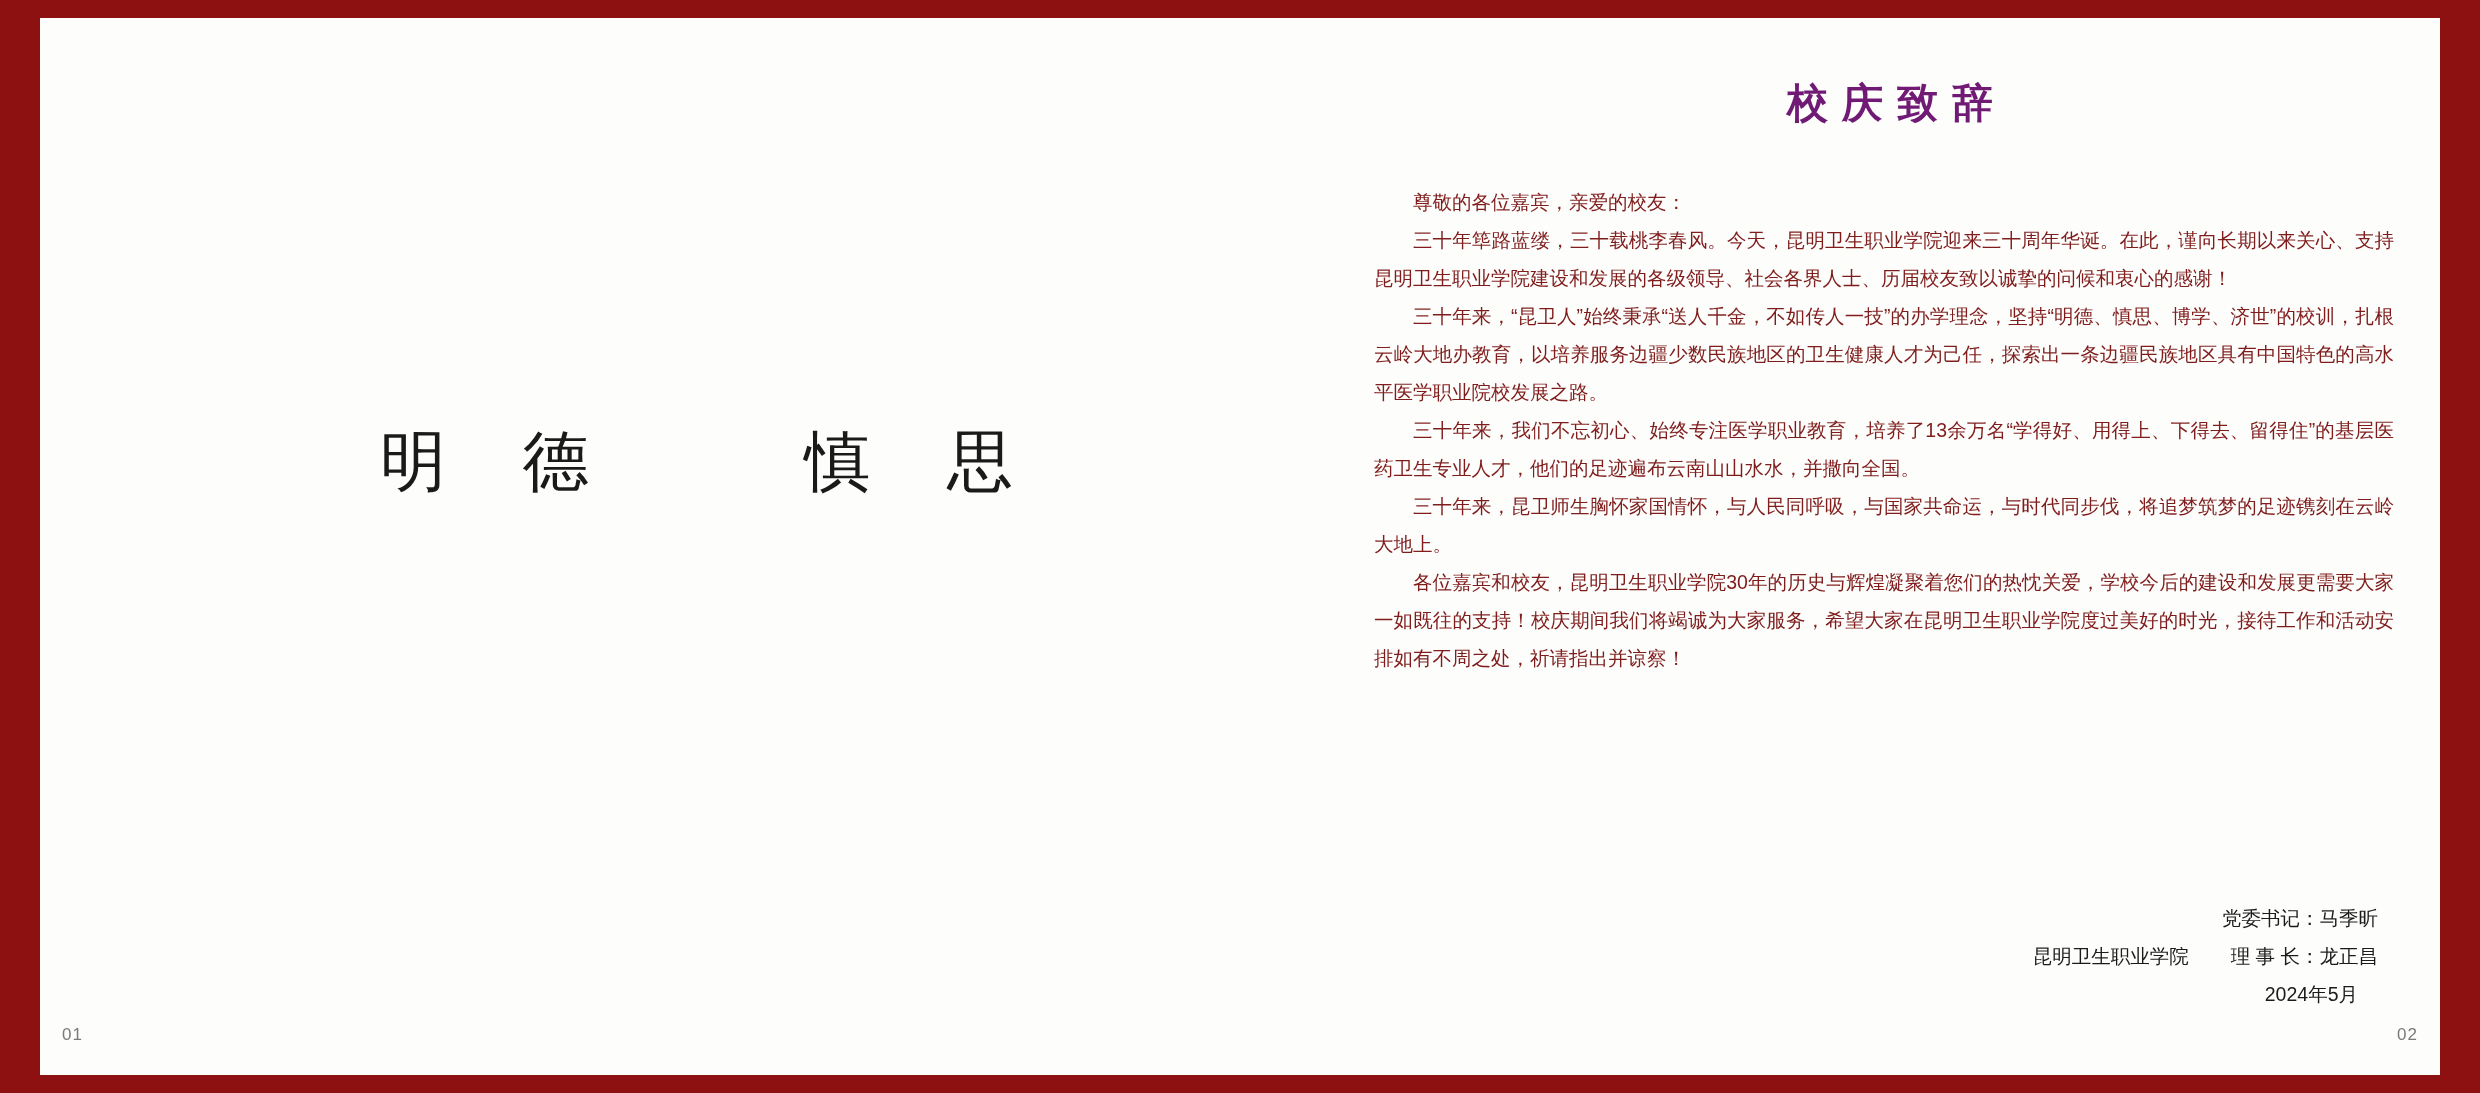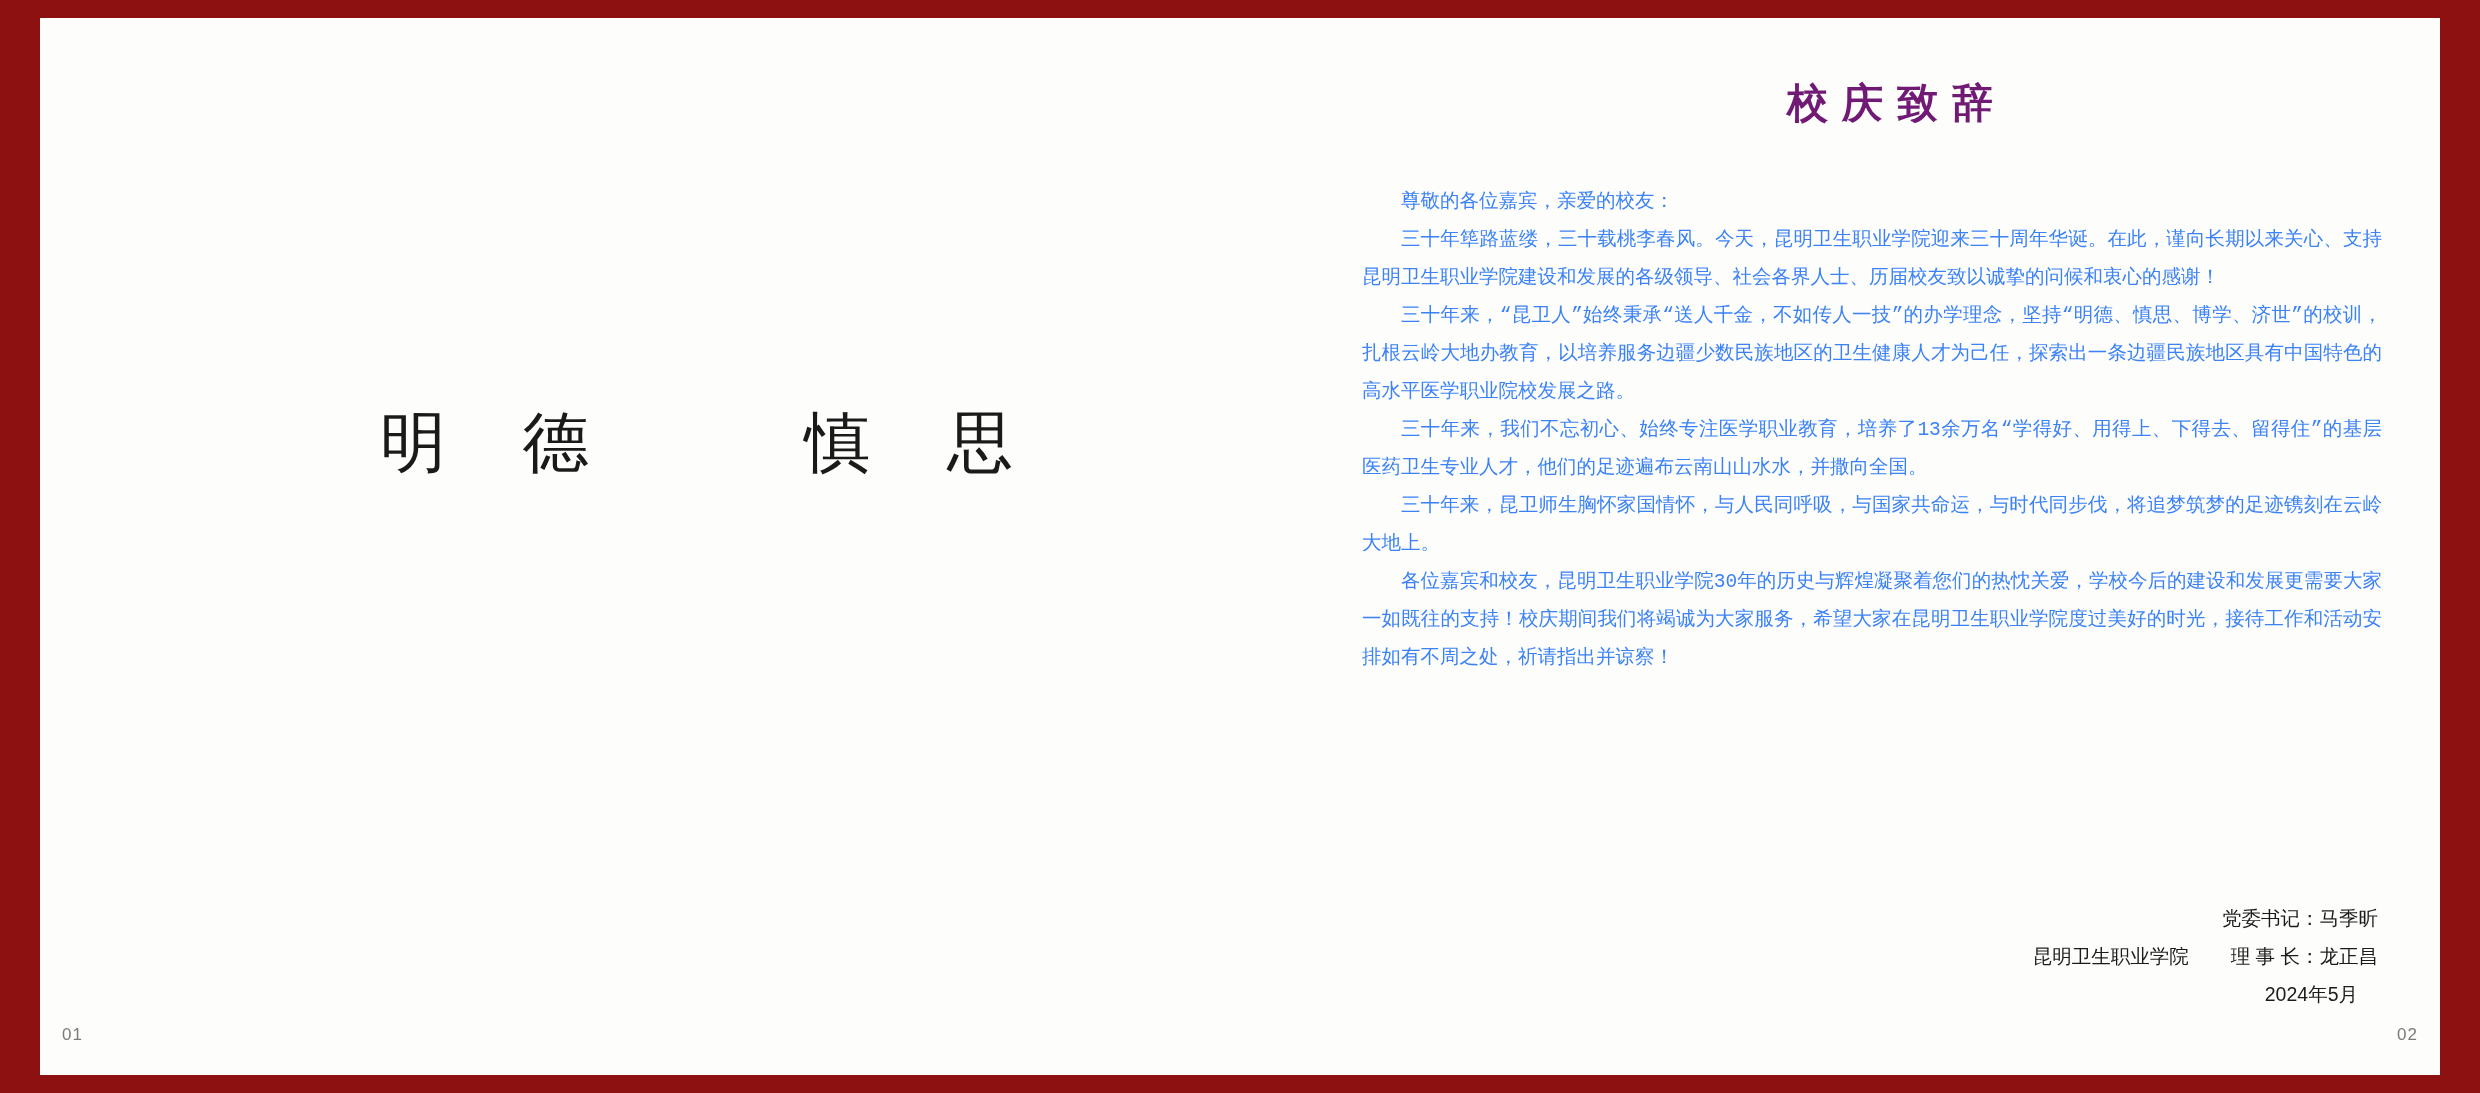--- a/index.html
+++ b/index.html
@@ -33,21 +33,21 @@
   
   .page-left {
     position: relative;
     width: 1300px;
     height: 100%;
     box-sizing: border-box;
   }
   .motto-block {
     position: absolute;
     left: 340px;
-    top: 392px;
+    top: 411px;
     width: 600px;
     text-align: left;
   }
   .motto-line {
     font-family: "Liberation Serif", "DejaVu Serif", serif;
     font-size: 66px;
     letter-spacing: 30px;
     color: #1a1a1a;
     line-height: 1.0;
     white-space: pre;
@@ -83,26 +83,26 @@
     text-align: center;
     font-size: 41px;
     letter-spacing: 14px;
     color: #701a75;
     font-weight: 600;
     text-indent: 14px;
   }
   .speech-body {
     position: absolute;
     top: 165px;
-    left: 22px;
+    left: 34px;
     width: 1020px;
-    font-family: Liberation Mono, monospace;
+    font-family: Liberation Sans, sans-serif;
     font-size: 19.5px;
     line-height: 38px;
-    color: #3b82f6;
+    color: #7f1d1d;
     text-align: justify;
   }
   .speech-body p {
     margin: 0;
     text-indent: 2em;
   }
   .signature {
     position: absolute;
     right: 62px;
     bottom: 62px;

